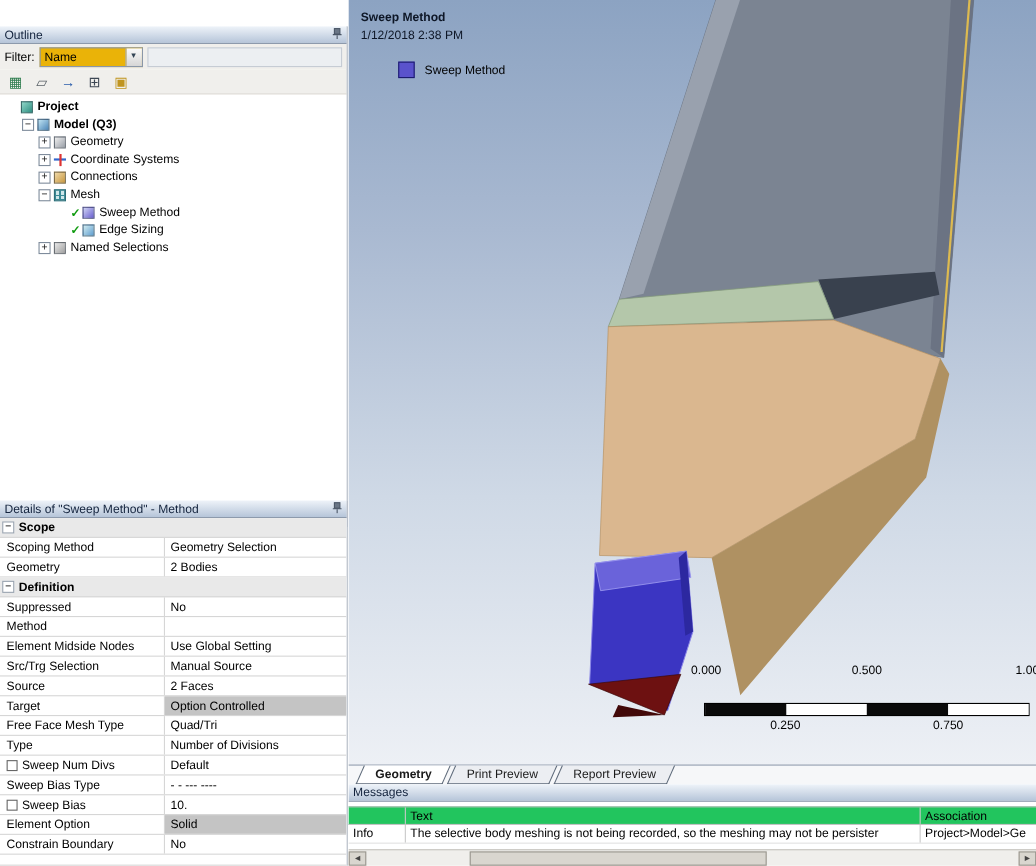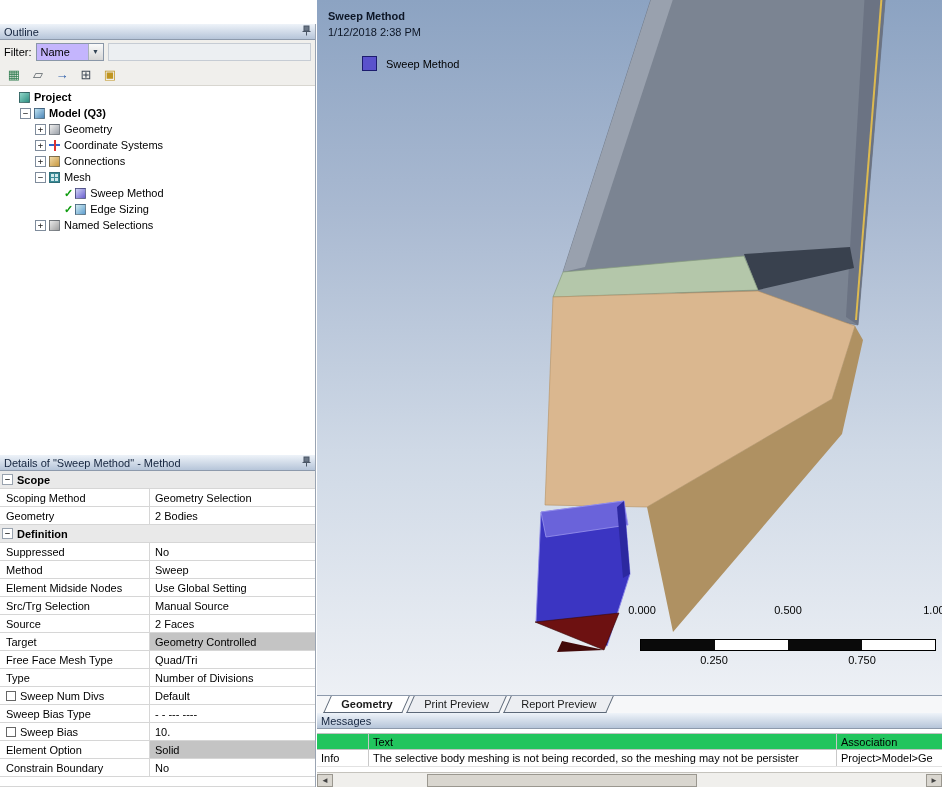--- a/index.html
+++ b/index.html
@@ -9,21 +9,21 @@
   
   .phead { height:16px; flex:0 0 16px; background:linear-gradient(180deg,#eef3f9,#b6c5d9);
     border-bottom:1px solid #8d9aac; display:flex; align-items:center; padding:0 4px; color:#13233d; }
   .phead .ptitle { flex:1; white-space:nowrap; overflow:hidden; }
   .pin { flex:none; }
 
   
   .lpanel { position:absolute; left:0; top:0; width:316px; height:455px;
     border-right:1px solid #9aa4b2; display:flex; flex-direction:column; background:#fff;margin-top:24px; }
   .filter-row { flex:0 0 23px; background:#f0efec; display:flex; align-items:center; padding:0 4px; gap:4px; }
-  .combo { width:68px; height:18px; background:#c4b5fd; border:1px solid #8a97a8; display:flex; align-items:center; }
+  .combo { width:94px; height:18px; background:#eab308; border:1px solid #8a97a8; display:flex; align-items:center; }
   .combo .cval { flex:1; padding-left:4px; }
   .combo .dd { width:15px; height:16px; background:linear-gradient(#fafafa,#d6d6d6); border-left:1px solid #a8b0ba;
     font-size:7px; line-height:16px; text-align:center; color:#345; }
   .filter-input { flex:1; height:18px; background:#eceff2; border:1px solid #c6ccd4; font:inherit; padding:0 3px; }
   .toolbar { flex:0 0 23px; background:#f0efec; border-bottom:1px solid #d8d6d0;
     display:flex; align-items:center; padding:0 4px; gap:4px; }
   .tbtn { width:20px; height:19px; display:flex; align-items:center; justify-content:center; font-size:13px; }
 
   .tree { flex:1; background:#fff; padding-top:3px; overflow:hidden; }
   .tree-row { height:16px; display:flex; align-items:center; white-space:nowrap; }
@@ -211,37 +211,36 @@
       <div class="d-row d-group">
         <span class="d-exp">−</span>
         <span class="d-glabel">Definition</span>
       </div>
       <div class="d-row">
         <span class="d-label">Suppressed</span>
         <span class="d-value">No</span>
       </div>
       <div class="d-row">
         <span class="d-label">Method</span>
-        <span class="d-value">Sweep</span>
       </div>
       <div class="d-row">
         <span class="d-label">Element Midside Nodes</span>
         <span class="d-value">Use Global Setting</span>
       </div>
       <div class="d-row">
         <span class="d-label">Src/Trg Selection</span>
         <span class="d-value">Manual Source</span>
       </div>
       <div class="d-row">
         <span class="d-label">Source</span>
         <span class="d-value">2 Faces</span>
       </div>
       <div class="d-row">
         <span class="d-label">Target</span>
-        <span class="d-value ro">Geometry Controlled</span>
+        <span class="d-value ro">Option Controlled</span>
       </div>
       <div class="d-row">
         <span class="d-label">Free Face Mesh Type</span>
         <span class="d-value">Quad/Tri</span>
       </div>
       <div class="d-row">
         <span class="d-label">Type</span>
         <span class="d-value">Number of Divisions</span>
       </div>
       <div class="d-row">

